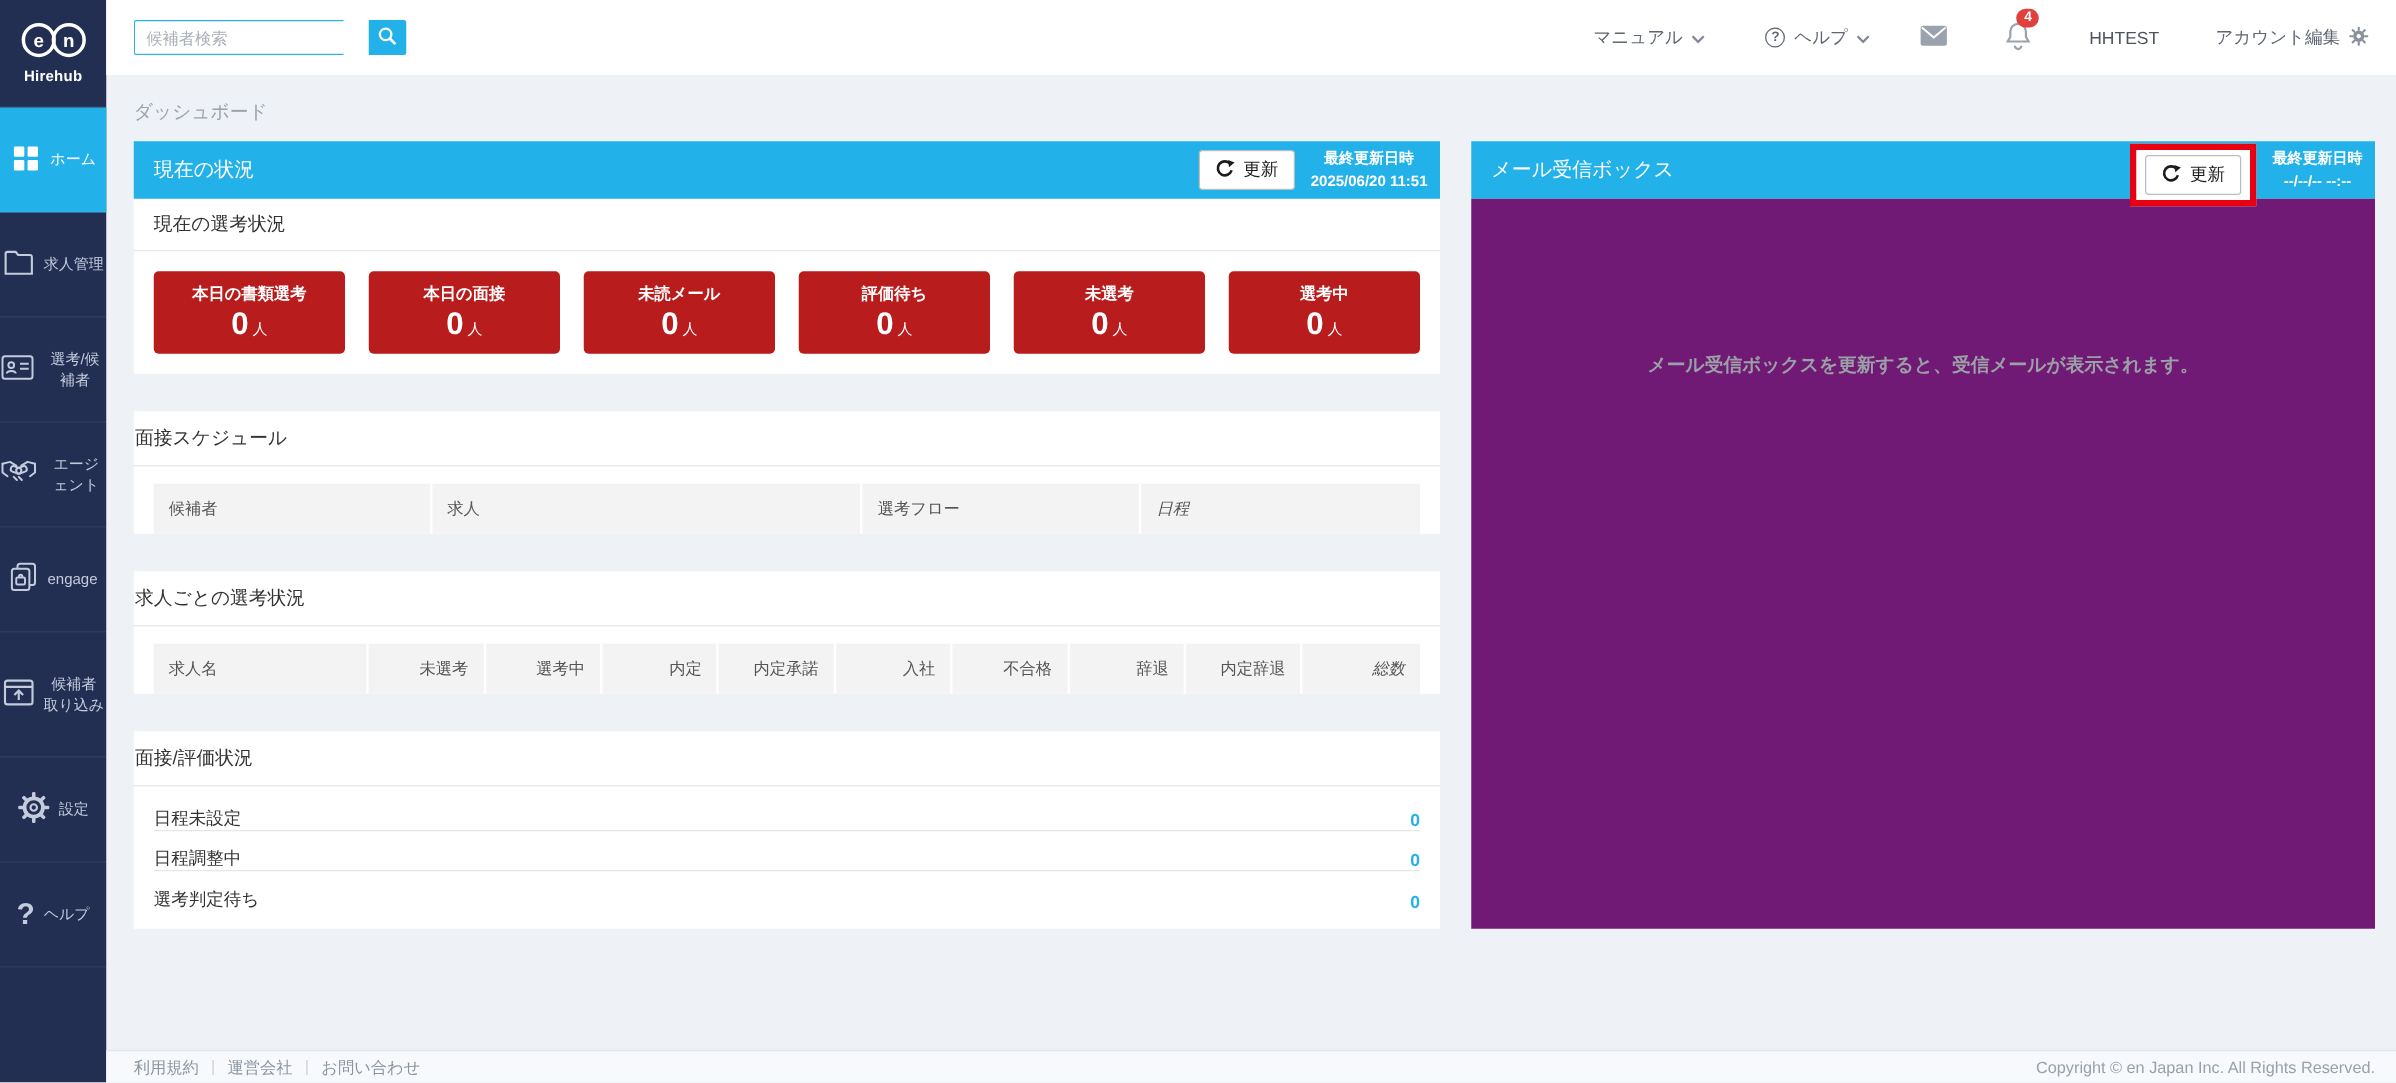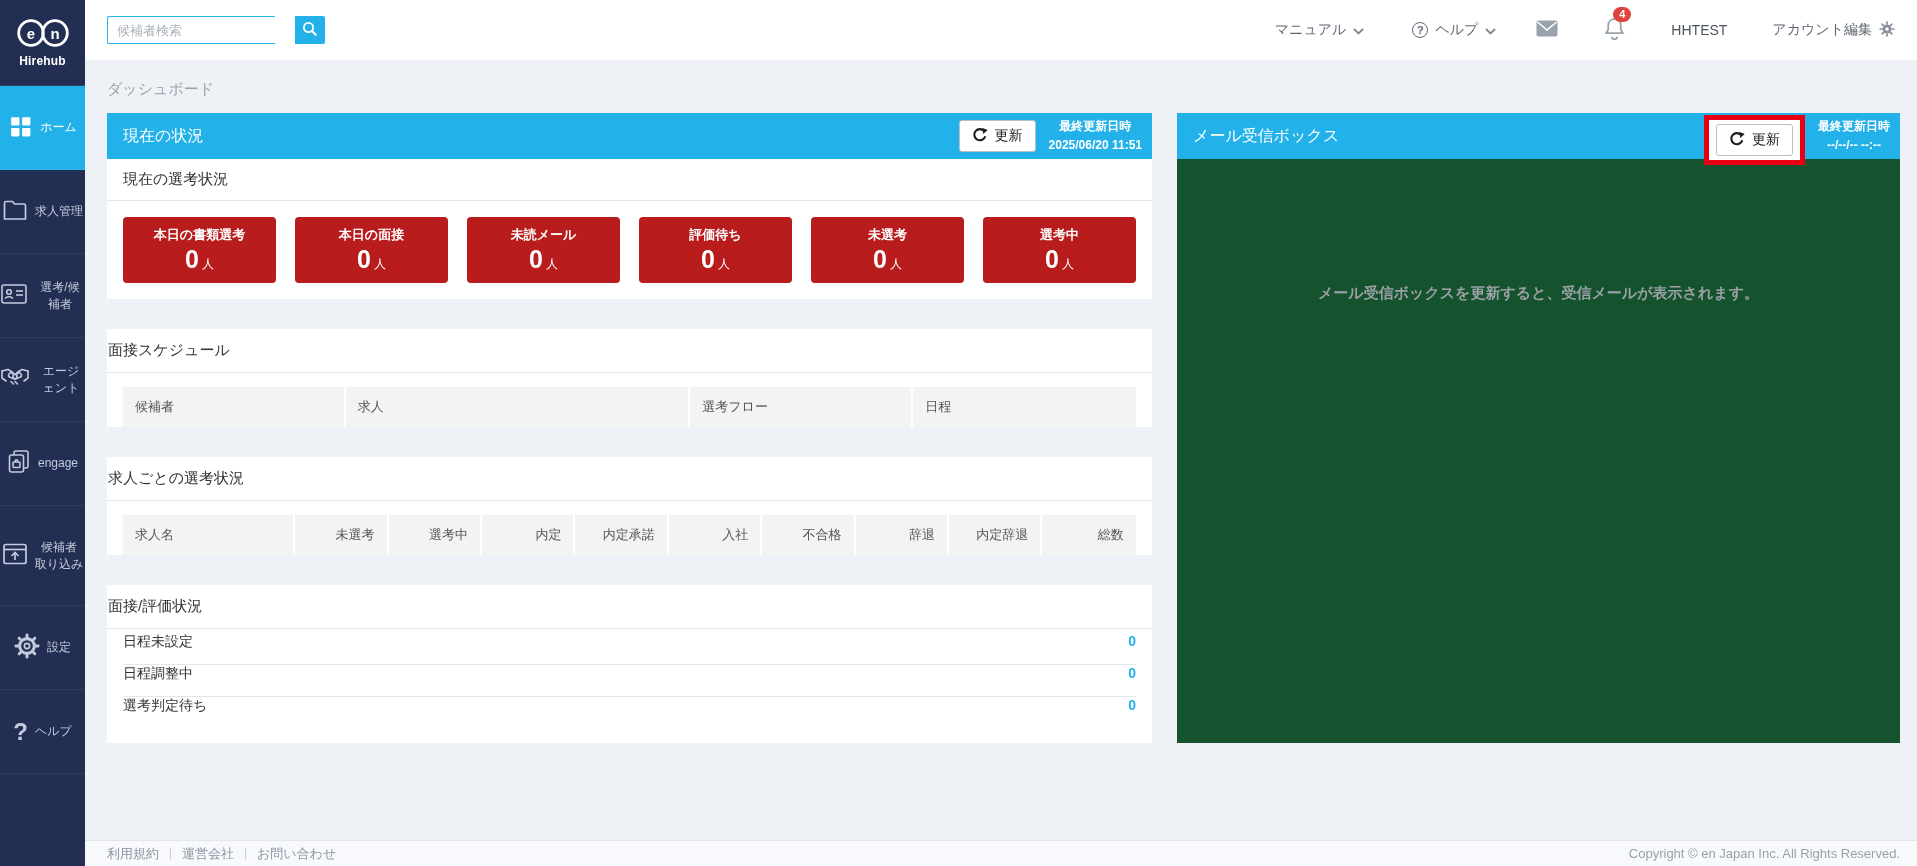--- a/index.html
+++ b/index.html
@@ -48,31 +48,31 @@
   .subtitle-row { padding:11px 16px; font-size:15px; color:#333; border-bottom:1px solid #e6e6e6; }
   .cards-row { display:flex; gap:19px; padding:16px; }
   .stat-card { flex:1; background:#b91c1c; color:#fff; border-radius:4px; text-align:center; padding:9px 4px 9px; cursor:pointer; }
   .stat-label { font-size:13px; font-weight:bold; }
   .stat-value-row { font-weight:bold; line-height:1.2; }
   .stat-value { font-size:25px; }
   .stat-unit { font-size:12px; font-weight:normal; margin-left:3px; }
   .section-title-row { padding:12px 1px; font-size:15px; color:#333; border-bottom:1px solid #e6e6e6; }
   .table-head { display:flex; margin:14px 16px 26px; }
   .th { background:#f3f3f3; height:40px; line-height:40px; padding:0 12px; font-size:13px; color:#555; border-right:2px solid #fff; overflow:hidden; white-space:nowrap; }
-  .th:last-child { border-right:none; }
+  .th:last-child { border-right:none;font-style:italic; }
   .ti-0 { width:22%; } .ti-1 { width:34%; } .ti-2 { width:22%; } .ti-3 { width:22%; }
   .tj-0 { width:17%; } .tj-n { width:9.22%; text-align:right; }
   .eval-body { padding:4px 0 14px; }
-  .eval-row { display:flex; justify-content:space-between; align-items:flex-start; height:32px; margin:0 16px; border-bottom:1px solid #e6e6e6; font-size:14px; color:#333; }
+  .eval-row { display:flex; justify-content:space-between; align-items:flex-end; height:32px; margin:0 16px; border-bottom:1px solid #e6e6e6; font-size:14px; color:#333; }
   .eval-row:last-child { border-bottom:none; }
   .eval-value { color:#22b1e8; font-weight:bold; cursor:pointer; font-size:14px; }
   
   .mail-card { height:100%; display:flex; flex-direction:column; }
   .annotated { border:5px solid #e60012; background:#fff; padding:4px 7px; margin:-6px 0 -14px; position:relative; z-index:2; }
-  .mail-body { flex:1; background:#14532d; text-align:center; padding:118px 30px 0; font-size:15px; font-weight:bold; color:#9aa0a6; line-height:2.1; }
+  .mail-body { flex:1; background:#701a75; text-align:center; padding:118px 30px 0; font-size:15px; font-weight:bold; color:#9aa0a6; line-height:2.1; }
   
   .footer { height:26px; min-height:26px; background:#f7f9fc; border-top:1px solid #e2e6ea; display:flex; align-items:center; padding:0 17px 0 22px; font-size:13px; color:#8b95a1; }
   .footer-links { display:flex; align-items:center; gap:11px; }
   .flink { cursor:pointer; }
   .fdivider { width:1px; height:12px; background:#c9cfd6; }
   .copyright { margin-left:auto; color:#98a1ab; }
 </style>
 </head>
 <body>
 

